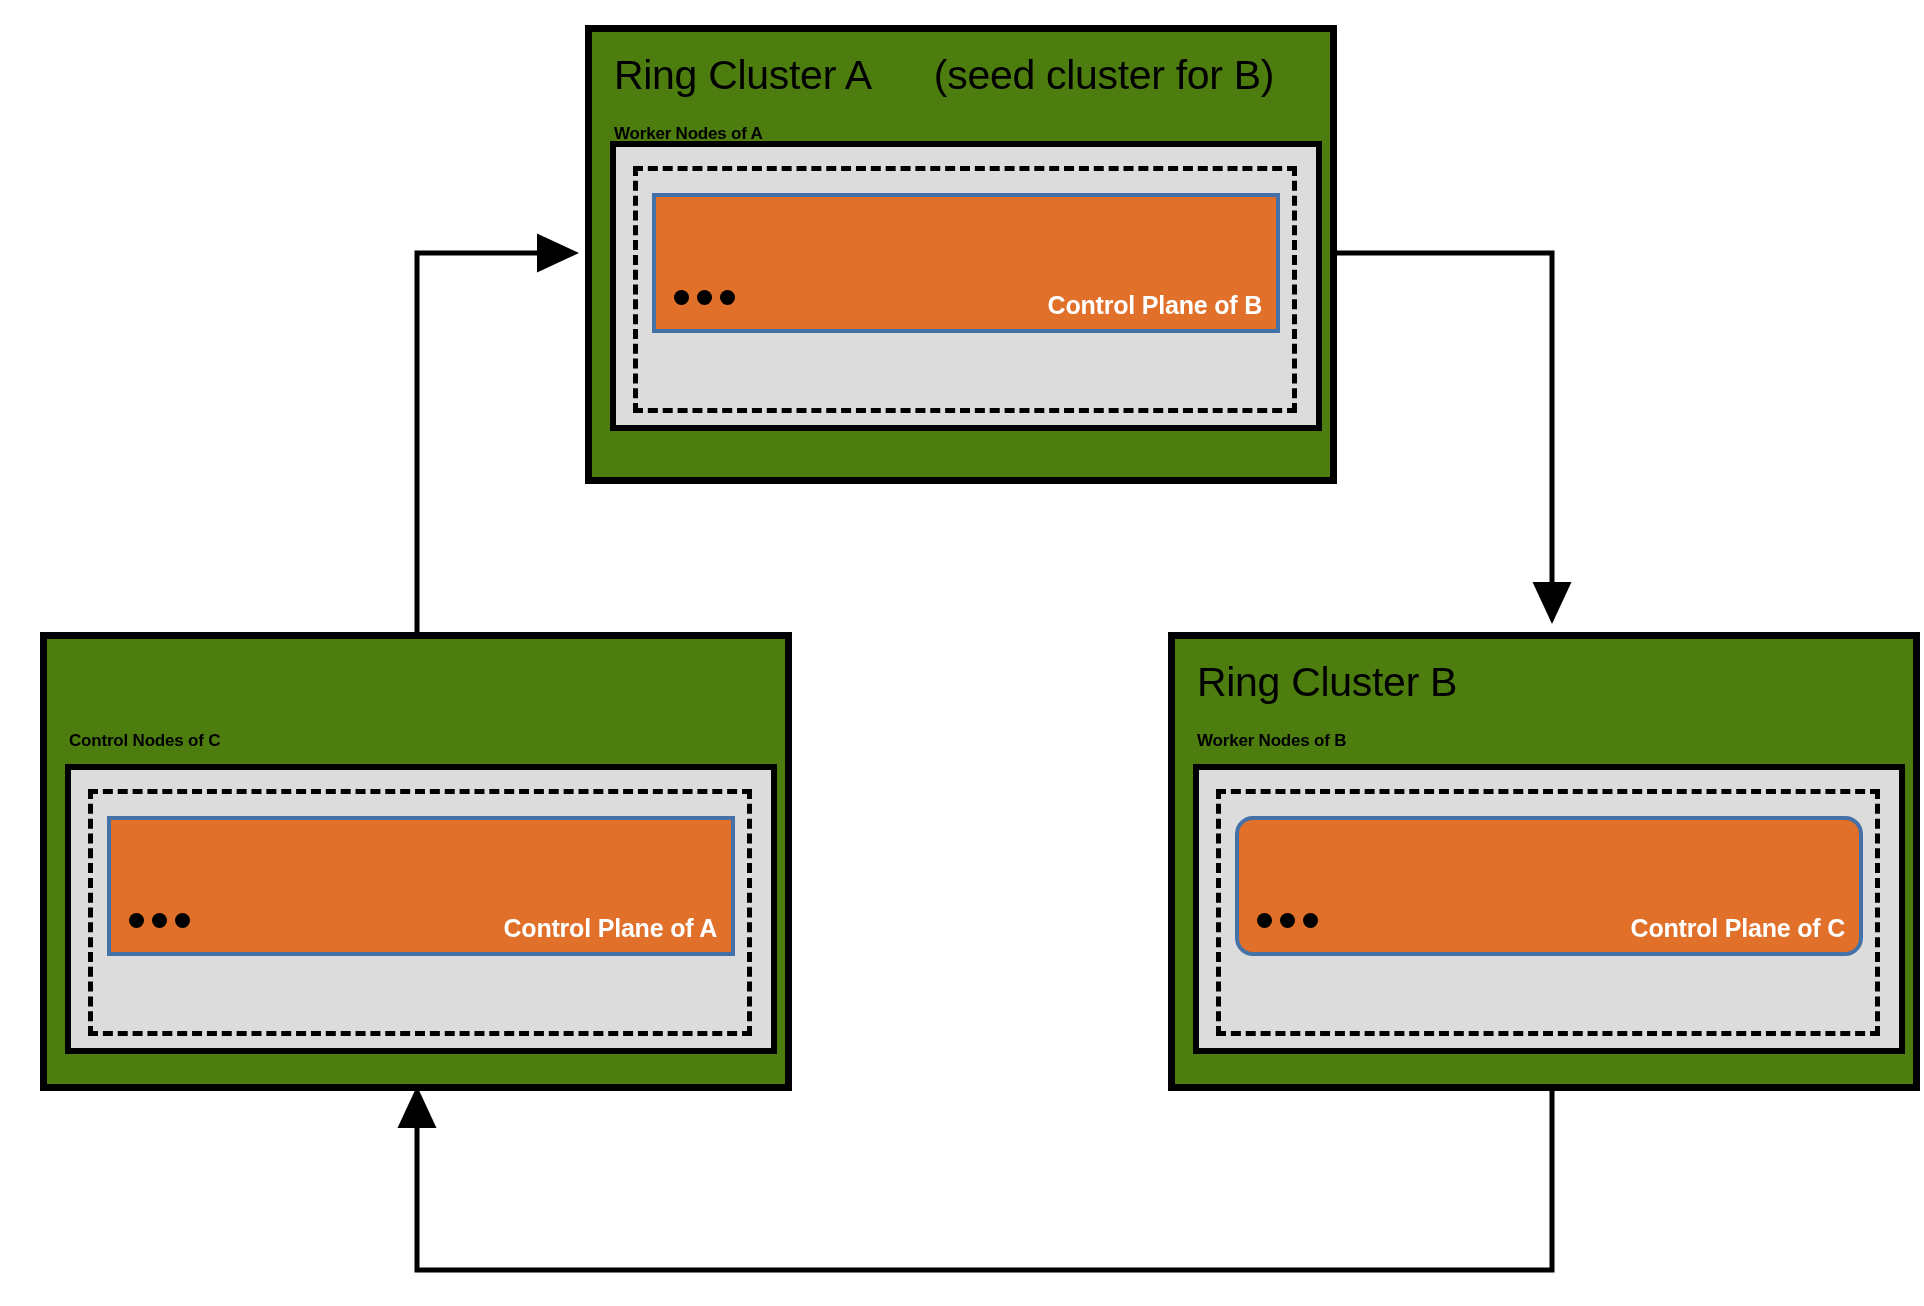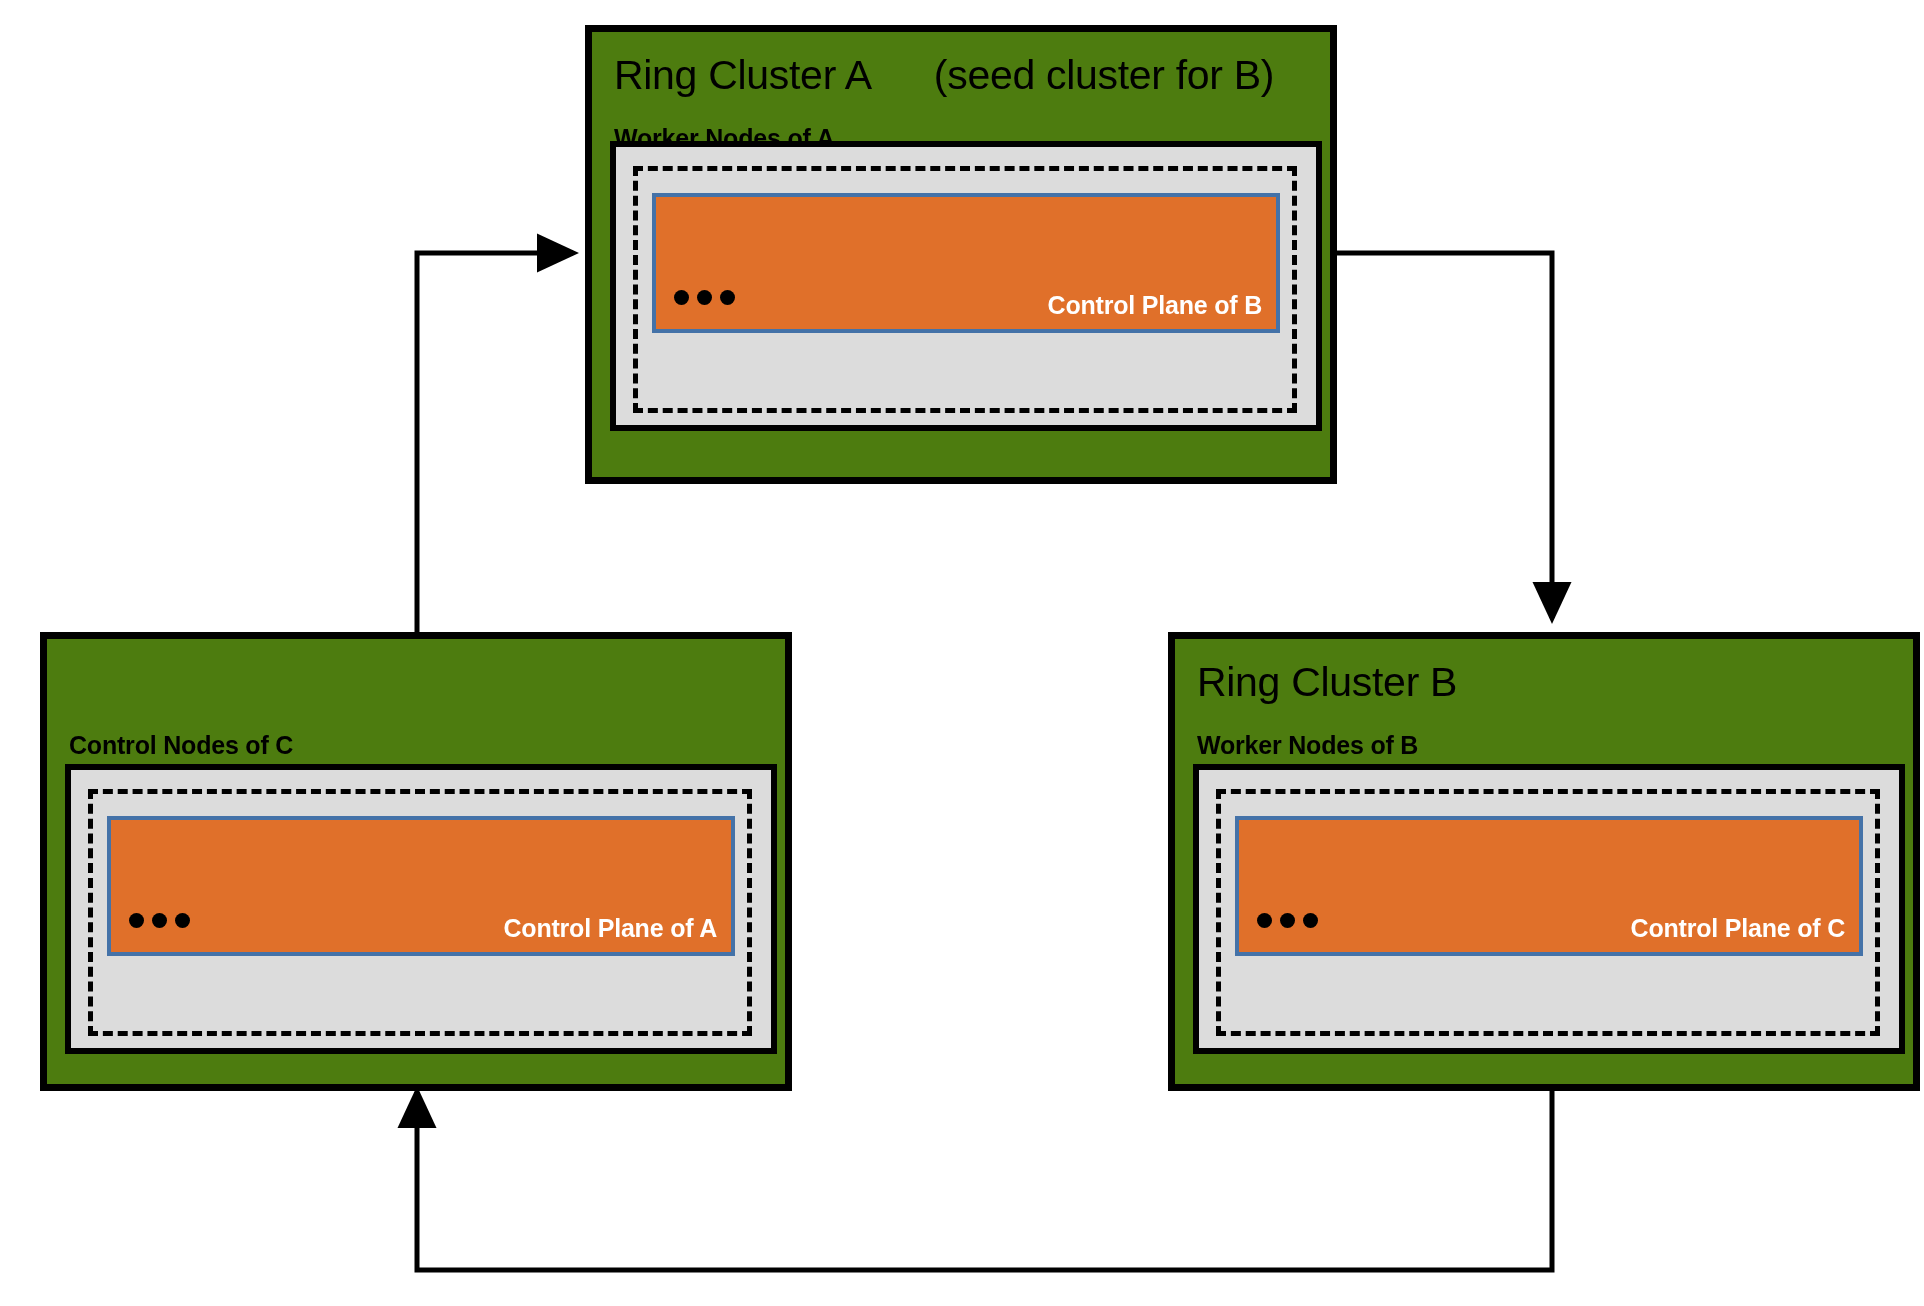--- a/index.html
+++ b/index.html
@@ -45,21 +45,21 @@
     letter-spacing: -0.3px;
   }
   .cluster-title .ct-name { }
   .cluster-title .ct-seed {
     margin-left: 62px;
   }
   .worker-label {
     position: absolute;
     white-space: nowrap;
     color: #000000;
-    font-size: 25px;
+    font-size: 17px;
     font-weight: bold;
     letter-spacing: -0.2px;
   }
   
   .worker-box {
     position: absolute;
     background: #dcdcdc;
     border: 6px solid #000000;
     box-sizing: border-box;
   }
@@ -168,21 +168,21 @@
     <div class="cluster-title" style="left:22px; top:20px;">
       <span class="ct-name">Ring Cluster B</span>
     </div>
 
     <div class="worker-label" style="left:22px; top:92px;">Worker Nodes of B</div>
 
     <div class="worker-box" style="left:18px; top:125px; width:712px; height:290px;">
 
       <div class="node-dashed" style="left:17px; top:19px; width:664px; height:247px;"></div>
 
-      <div class="control-plane" style="left:36px; top:46px; width:628px; height:140px;">
+      <div class="control-plane" style="left:36px; top:46px; width:628px; height:140px;border-radius:18px;">
         <div class="ellipsis" style="left:18px; bottom:24px;">
           <span></span>
             <span></span>
             <span></span>
         </div>
         <div class="cp-label">Control Plane of C</div>
       </div>
     </div>
   </div>
 

